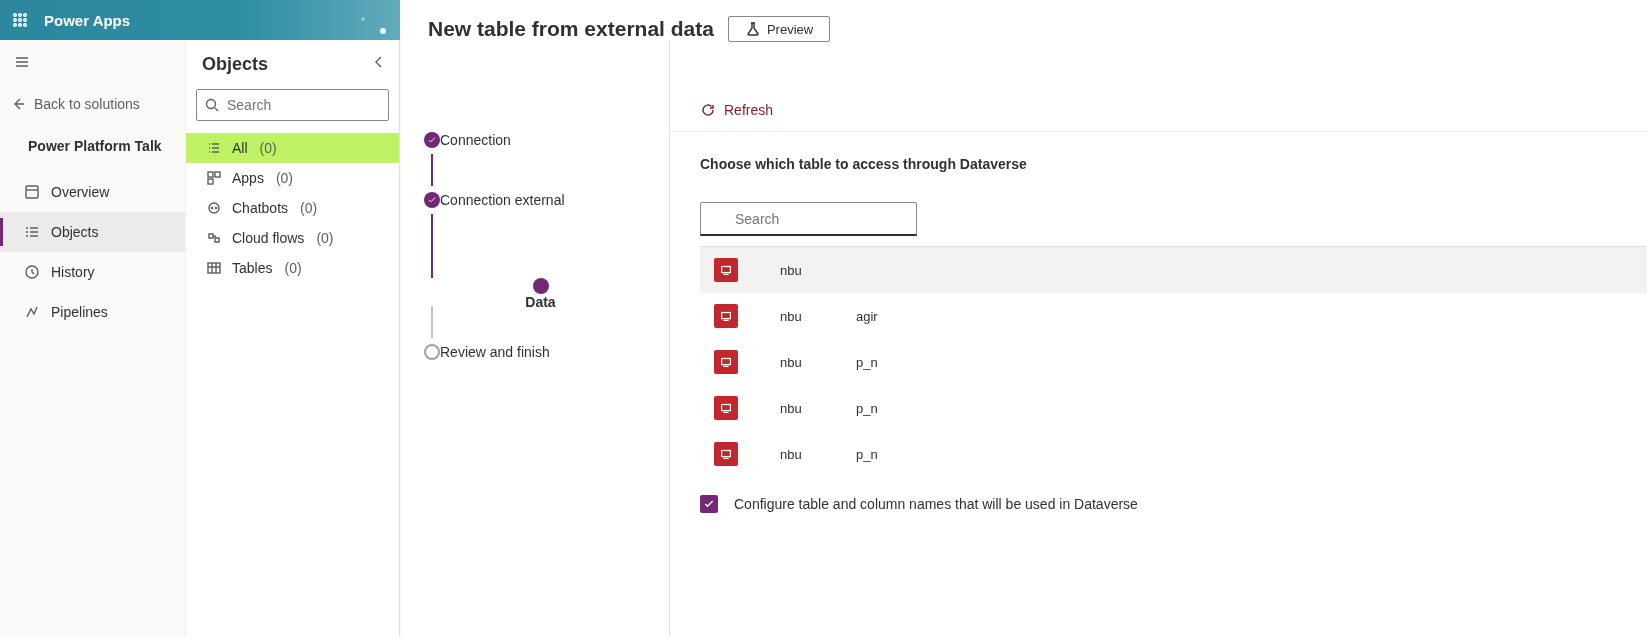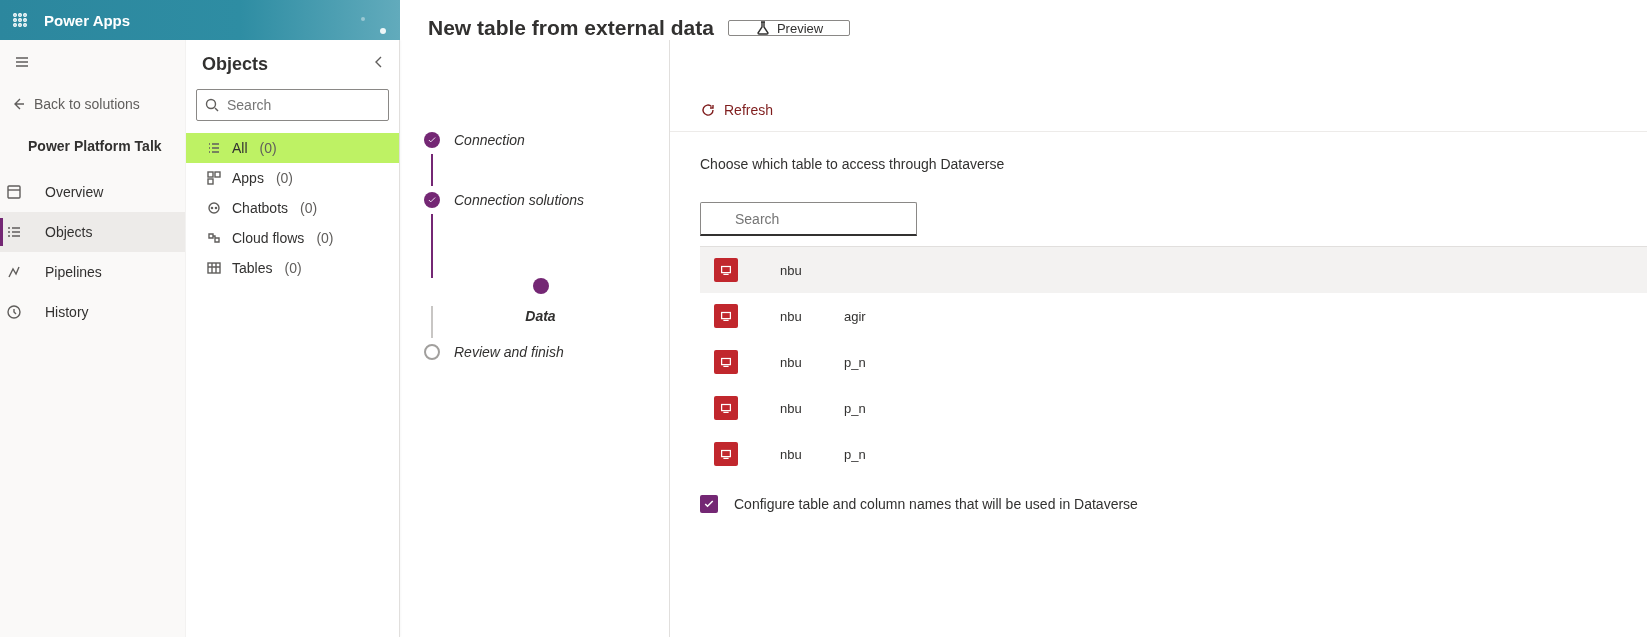--- a/index.html
+++ b/index.html
@@ -12,21 +12,21 @@
   .appbar .dot { position: absolute; right: 14px; top: 28px; width: 6px; height: 6px; border-radius: 50%; background: rgba(255,255,255,.9); box-shadow: -20px -12px 0 -1px rgba(255,255,255,.4); }
 
   
   .layout { display: flex; height: 597px; }
 
   
   .leftnav { width: 186px; background: #faf9f8; border-right: 1px solid #f3f2f1; display:flex; flex-direction:column; padding-top: 14px; }
   .hamburger { margin-left: 14px; margin-bottom: 22px; cursor: pointer; color:#605e5c; }
   .backlink { display:flex; align-items:flex-end; gap:8px; color:#605e5c; font-size:14px; margin-left: 10px; margin-bottom: 26px; cursor:pointer; }
   .sectiontitle { font-size:14px; font-weight:600; color:#323130; margin-left: 10px; margin-bottom: 18px; padding-left: 18px; }
-  .leftnav .item { display:flex; align-items:center; gap:23px; height:40px; padding-left:6px; font-size:14px; color:#323130; cursor:pointer; }
+  .leftnav .item { display:flex; align-items:center; gap:11px; height:40px; padding-left:24px; font-size:14px; color:#323130; cursor:pointer; }
   .leftnav .item .ic { width:16px; display:flex; justify-content:center; color:#605e5c; }
   .leftnav .item.selected { background:#edebe9; position:relative; }
   .leftnav .item.selected::before { content:""; position:absolute; left:0; top:6px; bottom:6px; width:3px; background:#742774; }
 
   
   .objects { width: 214px; background:#fff; border-right:1px solid #e1dfdd; display:flex; flex-direction:column; box-shadow: 1px 0 2px rgba(0,0,0,.03); }
   .objects .hdr { display:flex; align-items:center; justify-content:space-between; padding: 14px 12px 14px 16px; font-size:18px; font-weight:600; }
   .objects .hdr .collapse { cursor:pointer; color:#605e5c; }
   .objects .searchwrap { margin: 0 10px; }
   .objects .searchbox { width:100%; height:32px; border:1px solid #8a8886; border-radius:2px; padding-left:30px; font-size:14px; color:#605e5c; }
@@ -34,50 +34,50 @@
   .objects .searchwrap .sicon { position:absolute; left:8px; top:8px; color:#605e5c; }
   .objects .list { margin-top:12px; }
   .objects .row { display:flex; align-items:center; gap:10px; height:30px; padding-left:20px; font-size:14px; cursor:pointer; color:#323130;}
   .objects .row .ic { width:16px; color:#605e5c; display:flex; justify-content:center;}
   .objects .row.selected { background:#bef264; }
   .objects .cnt { color:#605e5c; margin-left:2px; }
 
   
   .wizard { width: 270px; padding: 16px 12px 0 24px; border-right:1px solid #e1dfdd; }
   .pagetitle { font-size:21px; font-weight:600; margin-bottom: 0; display:flex; align-items:center; gap:14px; position:absolute; left:428px; top:16px; }
-  .preview { border:1px solid #8a8886; border-radius:2px; height:16px; padding:0 26px; display:inline-flex; align-items:center; gap:6px; font-size:13px; color:#323130; cursor:pointer; background:#fff; }
+  .preview { border:1px solid #8a8886; border-radius:2px; height:26px; padding:0 16px; display:inline-flex; align-items:center; gap:6px; font-size:13px; color:#323130; cursor:pointer; background:#fff; }
   .steps { margin-top: 70px; }
-  .step { display:flex; align-items:center; gap:14px; height:28px; font-size:14px; color:#323130;font-style:italic; }
+  .step { display:flex; align-items:center; height:28px; font-size:14px; color:#323130; }
   .step .dot { width:16px; height:16px; border-radius:50%; display:flex; align-items:center; justify-content:center; flex:0 0 16px; }
   .step.done .dot { background:#742774; }
   .step.done .dot svg { stroke:#fff; }
   .step.current .dot { background:#742774; }
   .step.current { font-weight:600;flex-direction:column; }
   .step.pending .dot { background:#fff; border:2px solid #a19f9d; }
   .connector { width:2px; height:32px; background:#742774; margin-left:7px; }
   .connector.fade { background:#c8c6c4; }
 
   
   .main { flex:1; padding: 0; }
   .toolbar { height:44px; display:flex; align-items:center; padding-left:30px; border-bottom:1px solid #edebe9; margin-top:48px; }
   .refresh { display:flex; align-items:center; gap:8px; font-size:14px; cursor:pointer; color:#7f1d1d; }
   .content { padding: 24px 0 0 30px; }
   .h2 { font-size:17px; font-weight:600; margin-bottom:8px; }
-  .sub { font-size:14px; color:#323130; margin-bottom:30px; }
+  .sub { font-size:14px; color:#323130; margin-bottom:30px;font-weight:bold; }
   .searchrow { display:flex; align-items:center; }
   .search2 { flex:1; height:34px; border:1px solid #8a8886; border-bottom:2px solid #323130; border-radius:2px 2px 0 0; padding-left:34px; font-size:14px; position:relative; }
   .search2wrap { position:relative; flex:1; }
   .search2wrap .sicon { position:absolute; left:10px; top:9px; color:#605e5c; }
 
   .tablebox { margin-top:10px; border-top:1px solid #e1dfdd; position:relative; }
   .trow { display:flex; align-items:center; height:46px; padding-left:14px; font-size:13px; color:#323130; cursor:pointer; }
   .trow.sel { background:#f3f2f1; }
   .ticon { width:24px; height:24px; background:#c1272d; border-radius:2px; display:flex; align-items:center; justify-content:center; margin-right:42px; flex:0 0 24px;}
   .tcol1 { width: 60px; overflow:hidden; white-space:nowrap; }
-  .tcol2 { width: 40px; overflow:hidden; white-space:nowrap; margin-left: 4px;}
+  .tcol2 { width: 40px; overflow:hidden; white-space:nowrap; margin-left: 16px;}
   .rightshade { position:absolute; left:272px; top:0; right:0; height:46px; background:#f3f2f1;}
 
   .check { margin-top:18px; display:flex; align-items:center; gap:16px; font-size:14px; }
   .checkbox { width:18px; height:18px; background:#742774; border-radius:2px; display:flex; align-items:center; justify-content:center; cursor:pointer; }
 
   
   svg.i { width:16px; height:16px; stroke:currentColor; fill:none; stroke-width:1.4; }
 </style>
 </head>
 <body>
@@ -139,33 +139,33 @@
       <span class="ic">
           <svg class="i" viewBox="0 0 16 16">
             <path d="M2 4h2M6 4h8M2 8h2M6 8h8M2 12h2M6 12h8"></path>
           </svg>
         </span>
       <span>Objects</span>
     </div>
     <div class="item">
       <span class="ic">
           <svg class="i" viewBox="0 0 16 16">
-            <path d="M3 13l4-8 3 5 3-7"></path>
-          </svg>
-        </span>
-      <span>Pipelines</span>
+            <circle cx="8" cy="8" r="6"></circle>
+            <path d="M8 5v3l2 2"></path>
+          </svg>
+        </span>
+      <span>History</span>
     </div>
     <div class="item">
       <span class="ic">
           <svg class="i" viewBox="0 0 16 16">
-            <circle cx="8" cy="8" r="6"></circle>
-            <path d="M8 5v3l2 2"></path>
-          </svg>
-        </span>
-      <span>History</span>
+            <path d="M3 13l4-8 3 5 3-7"></path>
+          </svg>
+        </span>
+      <span>Pipelines</span>
     </div>
   </div>
 
   <div class="objects">
     <div class="hdr">
       <span>Objects</span>
       <span class="collapse"><svg class="i" viewBox="0 0 16 16">
             <path d="M10 3l-5 5 5 5"></path>
           </svg></span>
     </div>
@@ -240,21 +240,21 @@
           </span>
         <span>Connection</span>
       </div>
       <div class="connector"></div>
       <div class="step done">
         <span class="dot">
             <svg class="i" viewBox="0 0 16 16" style="width:10px;height:10px">
               <path d="M3 8l3 3 7-7"></path>
             </svg>
           </span>
-        <span>Connection solutions</span>
+        <span>Connection external</span>
       </div>
       <div class="connector"></div>
       <div class="connector"></div>
       <div class="step current">
         <span class="dot"></span>
         <span>Data</span>
       </div>
       <div class="connector fade"></div>
       <div class="step pending">
         <span class="dot"></span>

